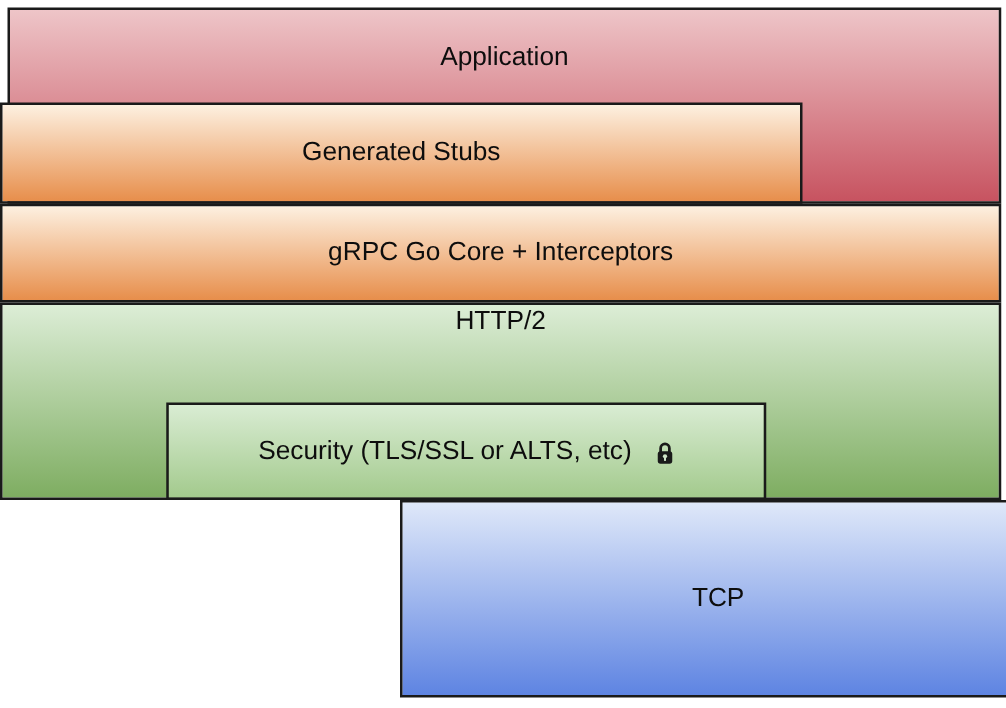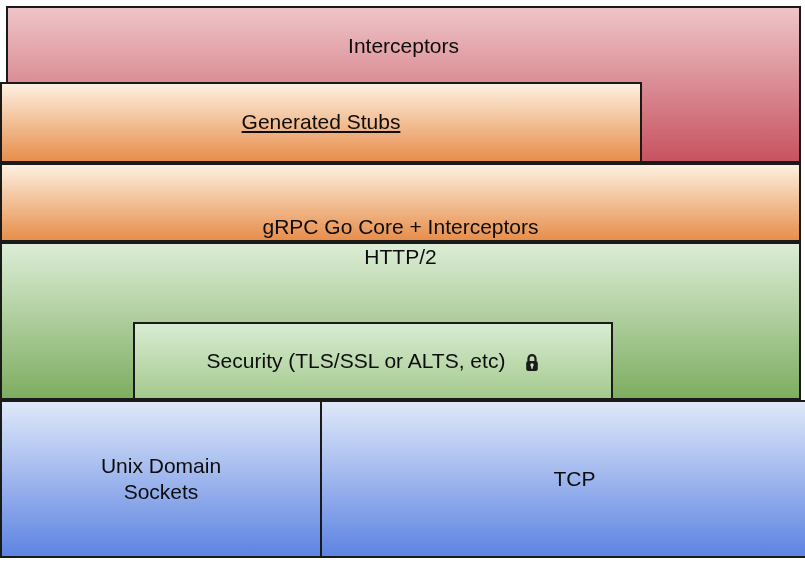--- a/index.html
+++ b/index.html
@@ -39,27 +39,25 @@
     align-items: flex-start;
   }
   .app-label-strip {
     height: 76px; width: 100%;
     display: flex; align-items: center; justify-content: center;
   }
   .stubs {
     left: 0px; top: 82px; width: 642px; height: 81px;
     background: linear-gradient(to bottom, var(--orange-top, #fdf0e0), var(--orange-bottom, #e78e4b));
     z-index: 2;
-    text-decoration: underline;
   }
   .core {
     left: 0px; top: 163px; width: 801px; height: 79px;
     background: linear-gradient(to bottom, var(--orange-top, #fdf0e0), var(--orange-bottom, #e78e4b));
     z-index: 2;
-    align-items: flex-end;
   }
   .http2 {
     left: 0px; top: 242px; width: 801px; height: 158px;
     background: linear-gradient(to bottom, var(--green-top, #dcedd6), var(--green-bottom, #7ead61));
     z-index: 1;
     align-items: flex-start;
   }
   .http2-label-strip {
     height: 84px; width: 100%;
     display: flex; align-items: flex-start; justify-content: center;
@@ -90,21 +88,21 @@
     margin-top: 2px;
   }
 </style>
 </head>
 <body>
 
 <div class="canvas">
 
   <div class="block app">
     <div class="app-label-strip">
-      <span class="label">Interceptors</span>
+      <span class="label">Application</span>
     </div>
   </div>
 
   <div class="block stubs">
     <span class="label">Generated Stubs</span>
   </div>
 
   <div class="block core">
     <span class="label">gRPC Go Core + Interceptors</span>
   </div>
@@ -118,21 +116,18 @@
   <div class="block security">
     <span class="label">Security (TLS/SSL or ALTS, etc)</span>
     <svg class="lock" width="14" height="19" viewBox="0 0 14 19" aria-hidden="true">
       <path d="M3.5 8.5 V5.6 a3.5 3.5 0 0 1 7 0 V8.5" fill="none" stroke="#1a1a1a" stroke-width="2.2"></path>
       <rect x="1.2" y="8" width="11.6" height="10" rx="2.2" fill="#1a1a1a"></rect>
       <circle cx="7" cy="12" r="1.7" fill="#cfe3c7"></circle>
       <rect x="6.2" y="12.5" width="1.6" height="3.2" fill="#cfe3c7"></rect>
     </svg>
   </div>
 
-  <div class="block unix">
-    <span class="label">Unix Domain Sockets</span>
-  </div>
 
   <div class="block tcp">
     <span class="label">TCP</span>
   </div>
 
 </div>
 
 </body></html>

